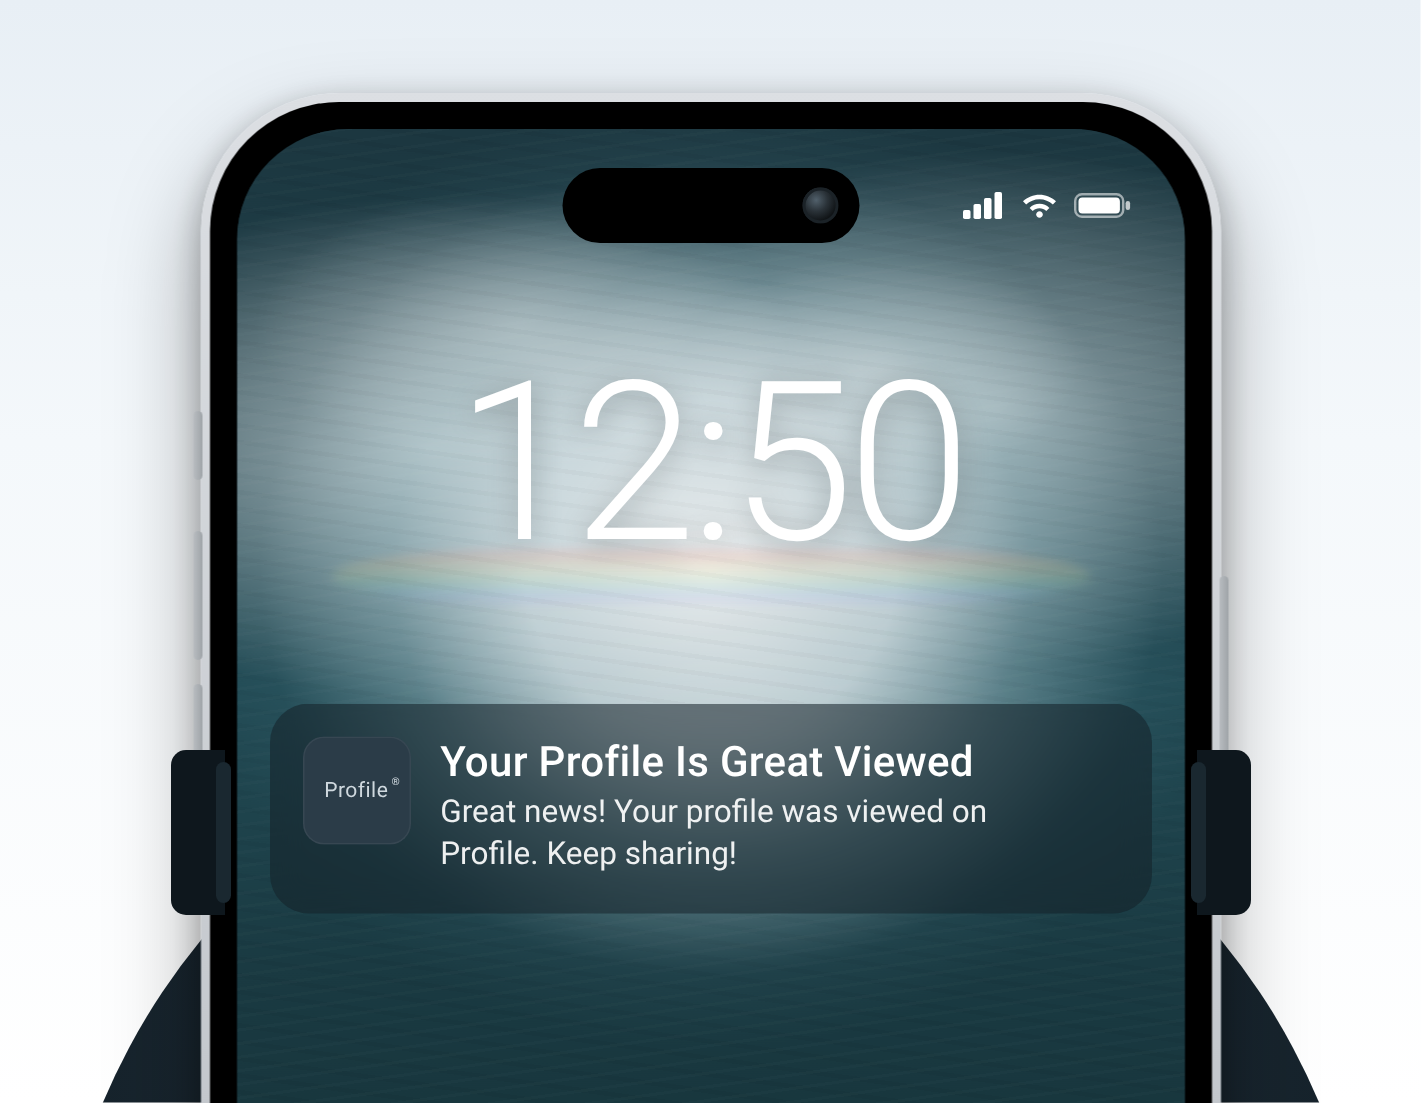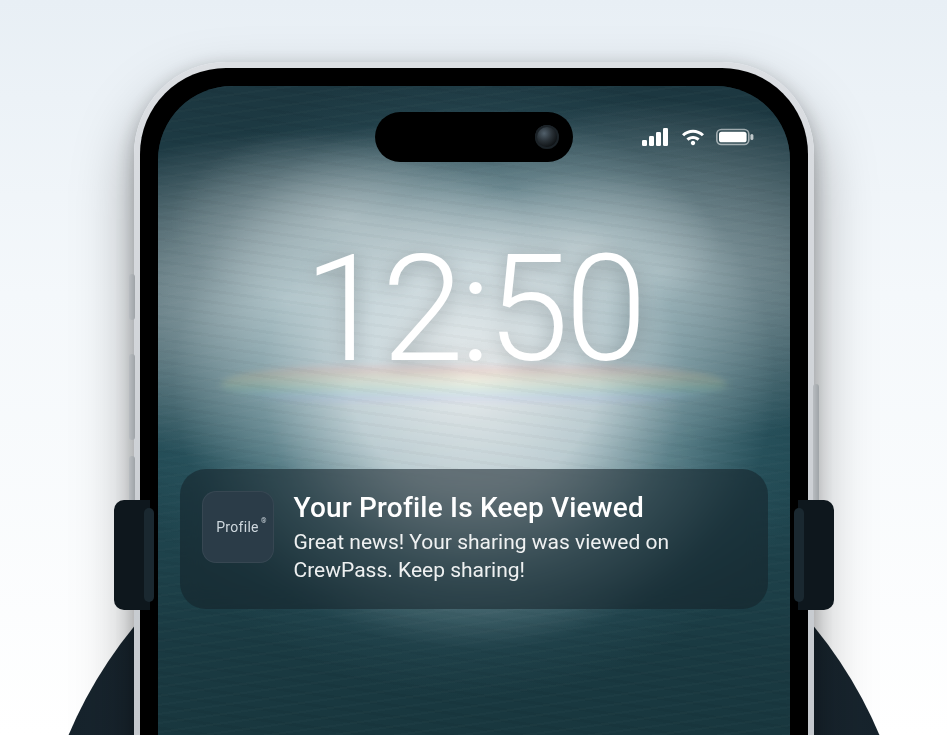--- a/index.html
+++ b/index.html
@@ -306,22 +306,22 @@
           </div>
         </div>
 
         <div class="clock">12:50</div>
 
         <div class="notification">
           <div class="app-icon">
             <span>Profile</span>
           </div>
           <div class="notif-text">
-            <div class="notif-title">Your Profile Is Keep Viewed</div>
-            <div class="notif-body">Great news! Your sharing was viewed on CrewPass. Keep sharing!</div>
+            <div class="notif-title">Your Profile Is Great Viewed</div>
+            <div class="notif-body">Great news! Your profile was viewed on Profile. Keep sharing!</div>
           </div>
         </div>
 
       </div>
     </div>
   </div>
 
 </div>
 
 </body></html>

